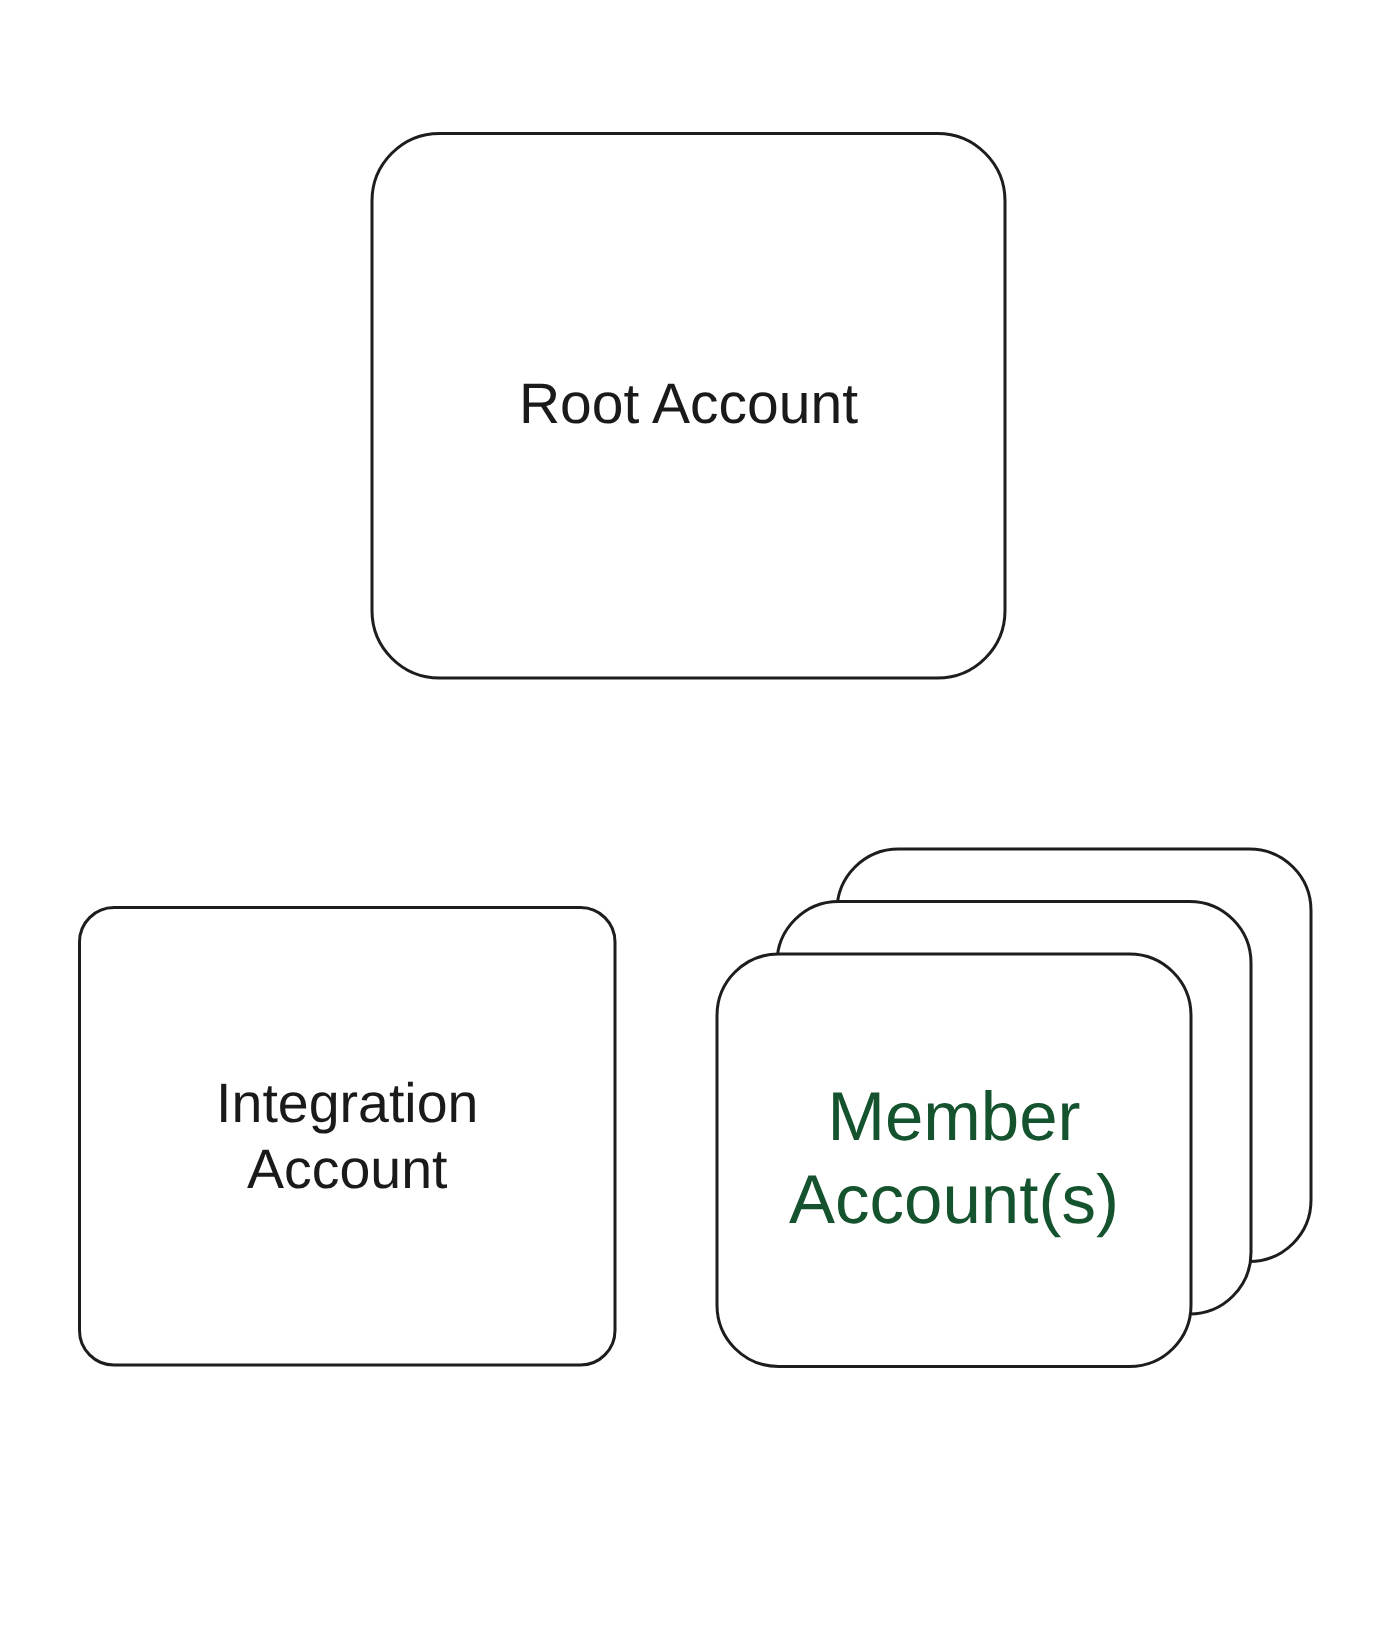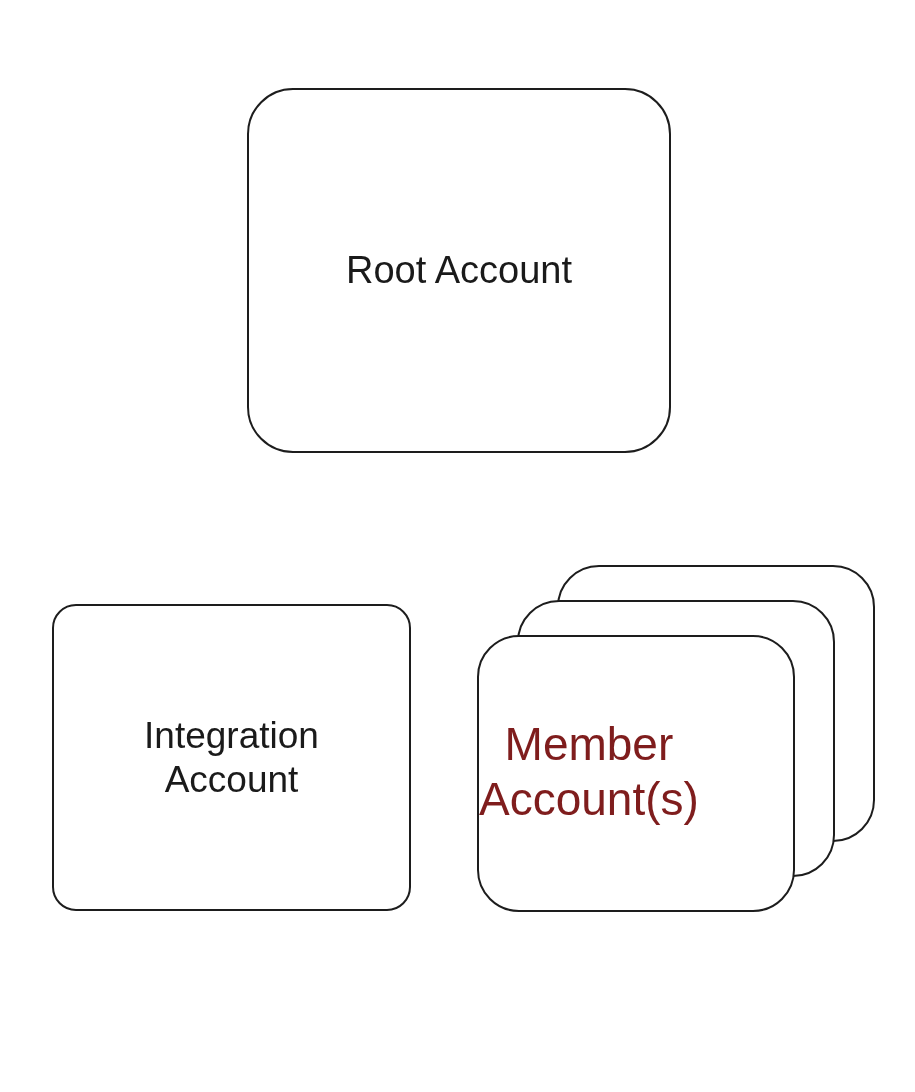--- a/index.html
+++ b/index.html
@@ -85,24 +85,25 @@
     z-index: 2;
   }
   .stack .card--front {
     left: 0px;
     top: 72px;
     width: 318px;
     height: 277px;
     z-index: 3;
     display: flex;
     align-items: center;
+    justify-content: center;
     text-align: center;
     line-height: 1.18;
     font-size: 46px;
-    color: #7f1d1d;
+    color: #14532d;
     white-space: pre-line;
     padding-bottom: 4px;
   }
   .node-label {
     display: block;
     pointer-events: none;
   }
 </style>
 </head>
 <body>

